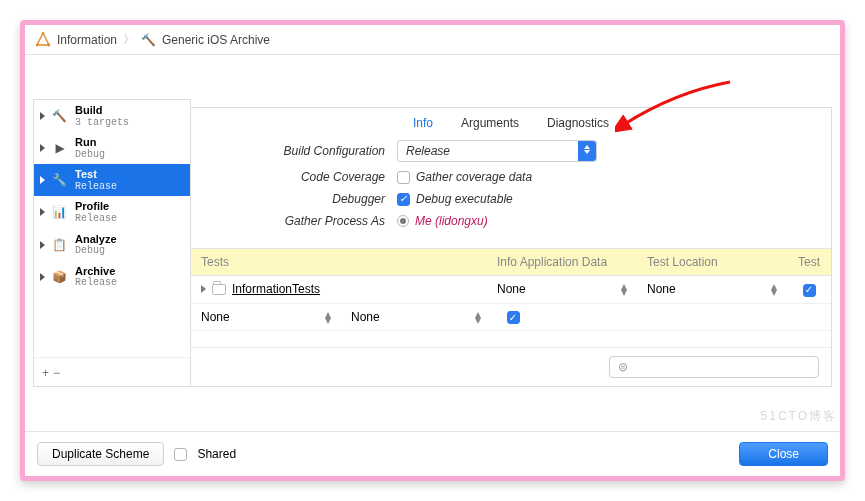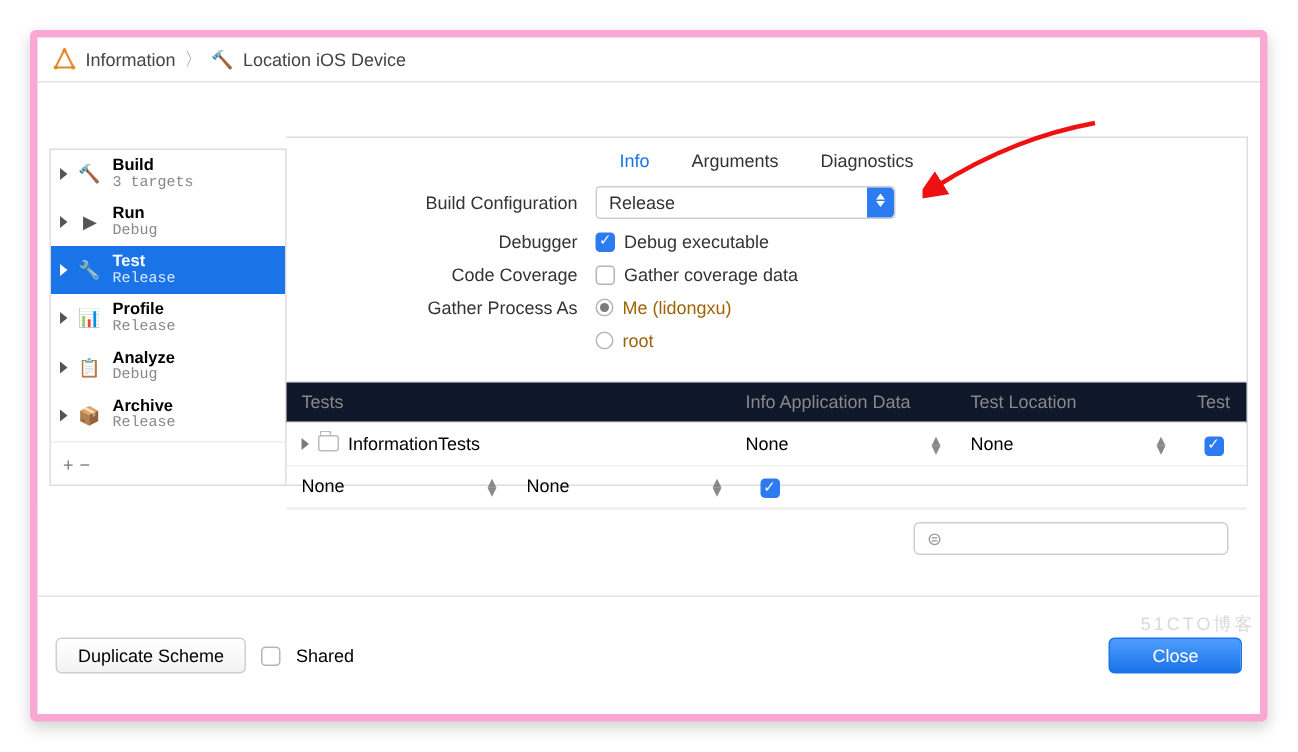--- a/index.html
+++ b/index.html
@@ -12,52 +12,52 @@
 .side-item { display:flex; align-items:center; padding:4px 8px 4px 6px; gap:6px; cursor:default; }
 .side-item.selected { background:#1a74e8; color:#fff; }
 .side-arrow { width:0; height:0; border-top:4px solid transparent; border-bottom:4px solid transparent; border-left:5px solid #555; flex:none; }
 .side-item.selected .side-arrow { border-left-color:#fff; }
 .side-icon { width:18px; height:14px; flex:none; display:flex; align-items:center; justify-content:center; }
 .side-text { display:flex; flex-direction:column; line-height:1.15; }
 .side-title { font-weight:600; font-size:11px; }
 .side-sub { font-size:10px; color:#888;font-family:Liberation Mono, monospace; }
 .side-item.selected .side-sub { color:#dce9fb; }
 .side-bottom { margin-top:auto; padding:6px 8px; border-top:1px solid #eee; color:#777; font-size:14px; letter-spacing:4px; }
-.main { flex:1; margin:0 8px 8px 0; border:1px solid #ddd; border-left:0; display:flex; flex-direction:column; }
+.main { flex:1; margin:16px 8px 8px 0; border:1px solid #ddd; border-left:0; display:flex; flex-direction:column; }
 .tabs { display:flex; justify-content:center; gap:28px; padding:8px 0 10px; }
 .tab { cursor:default; color:#333; }
 .tab.active { color:#1a74e8; }
-.form { padding:0 16px 12px 16px; }
+.form { padding:0 16px 12px 16px;font-style:italic; }
 .row { display:flex; align-items:center; margin-bottom:8px; }
 .row label { width:190px; text-align:right; padding-right:12px; color:#333; }
 .ctl { flex:1; display:flex; align-items:center; gap:6px; color:#333; position:relative; }
 .select { border:1px solid #cfcfcf; border-radius:3px; height:22px; display:flex; align-items:center; padding:0 24px 0 8px; position:relative; width:200px; background:#fff; }
 .select .caret { position:absolute; right:0; top:0; bottom:0; width:18px; background:#2d7bf0; border-radius:0 3px 3px 0; display:flex; align-items:center; justify-content:center; }
 .select .caret:after { content:""; width:0;height:0; border-left:3px solid transparent;border-right:3px solid transparent;border-top:4px solid #fff; margin-top:1px; }
 .select .caret:before { content:""; position:absolute; width:0;height:0; border-left:3px solid transparent;border-right:3px solid transparent;border-bottom:4px solid #fff; top:4px; }
 .chk { width:13px; height:13px; border:1px solid #b5b5b5; border-radius:3px; flex:none; display:inline-flex; align-items:center; justify-content:center; background:#fff; }
 .chk.checked { background:#2d7bf0; border-color:#2d7bf0; }
 .chk.checked:after { content:"✓"; color:#fff; font-size:10px; line-height:1; }
 .radio { width:12px;height:12px;border:1px solid #b5b5b5;border-radius:50%;flex:none;display:inline-flex;align-items:center;justify-content:center;}
 .radio.sel:after{content:"";width:6px;height:6px;border-radius:50%;background:#7a7a7a;}
-.dim { color:#a16207; }
+.dim { color:#be185d; }
 .tests { border-top:1px solid #e3e3e3; display:flex; flex-direction:column; flex:1; min-height:0; }
-.th { display:flex; background:#0f172a; border-bottom:1px solid #e3e3e3; color:#888; }
+.th { display:flex; background:#fef9c3; border-bottom:1px solid #e3e3e3; color:#888; }
 .th > div, .trow > div { padding:6px 10px; }
 .c-tests{flex:1;} .c-app{width:150px;} .c-loc{width:150px;} .c-test{width:44px;text-align:center;}
 .c-app,.c-loc{display:flex;align-items:center;justify-content:space-between;}
 .updn{color:#888;font-size:9px;line-height:6px;display:flex;flex-direction:column;align-items:center;}
 .trow{display:flex;border-bottom:1px solid #f0f0f0;align-items:center;}
-.trow .c-tests{display:flex;align-items:center;gap:6px;}
+.trow .c-tests{display:flex;align-items:center;gap:6px;text-decoration:underline;}
 .disc{width:0;height:0;border-top:4px solid transparent;border-bottom:4px solid transparent;border-left:5px solid #7a7a7a;}
 .folder{width:14px;height:11px;border:1px solid #bbb;border-radius:2px;position:relative;}
 .folder:before{content:"";position:absolute;top:-4px;left:0;width:6px;height:3px;border:1px solid #bbb;border-bottom:0;border-radius:2px 2px 0 0;}
 .tests-footer{margin-top:auto;padding:8px 12px;display:flex;align-items:center;justify-content:flex-end;border-top:1px solid #eee;}
 .filter{border:1px solid #cfcfcf;border-radius:4px;height:22px;width:210px;display:flex;align-items:center;padding:0 8px;color:#999;}
-.footer{border-top:1px solid #e3e3e3;padding:27px 12px;display:flex;align-items:center;gap:10px;margin-top:29px;}
+.footer{border-top:1px solid #e3e3e3;padding:10px 12px;display:flex;align-items:center;gap:10px;}
 .btn{border:1px solid #cfcfcf;border-radius:4px;background:linear-gradient(#fff,#f3f3f3);height:24px;padding:0 14px;display:inline-flex;align-items:center;cursor:default;}
 .btn.primary{background:linear-gradient(#4f9cff,#1a74e8);border-color:#1a74e8;color:#fff;padding:0 28px;}
 .spacer{flex:1;}
 .arrow-annot{position:absolute;pointer-events:none;}
 .watermark{position:absolute;right:28px;bottom:76px;color:#d9d9d9;font-size:12px;letter-spacing:2px;}
 .app-icon-svg{width:16px;height:16px;}
 .tool-icon{color:#555;}
 </style>
 </head>
 <body>
@@ -67,21 +67,21 @@
   <div class="breadcrumb">
     <svg class="app-icon-svg" viewBox="0 0 16 16">
         <path d="M8 1 L14 13 H2 Z" fill="none" stroke="#e28b2d" stroke-width="1.4"></path>
         <circle cx="8" cy="1.6" r="1.4" fill="#e28b2d"></circle>
         <circle cx="2.2" cy="13" r="1.4" fill="#e28b2d"></circle>
         <circle cx="13.8" cy="13" r="1.4" fill="#e28b2d"></circle>
       </svg>
     <span>Information</span>
     <span class="bc-sep">〉</span>
     <span class="tool-icon">🔨</span>
-    <span>Location iOS Device</span>
+    <span>Generic iOS Archive</span>
   </div>
 
   <div class="body">
 
     <div class="sidebar">
       <div class="side-item">
         <span class="side-arrow"></span>
         <span class="side-icon tool-icon">🔨</span>
         <span class="side-text">
             <span class="side-title">Build</span>
@@ -144,45 +144,38 @@
         <div class="row">
           <label>Build Configuration</label>
           <div class="ctl">
             <div class="select">
               <span>Release</span>
               <span class="caret"></span>
             </div>
           </div>
         </div>
         <div class="row">
+          <label>Code Coverage</label>
+          <div class="ctl">
+            <span class="chk"></span>
+            <span>Gather coverage data</span>
+          </div>
+        </div>
+        <div class="row">
           <label>Debugger</label>
           <div class="ctl">
             <span class="chk checked"></span>
             <span>Debug executable</span>
           </div>
         </div>
         <div class="row">
-          <label>Code Coverage</label>
-          <div class="ctl">
-            <span class="chk"></span>
-            <span>Gather coverage data</span>
-          </div>
-        </div>
-        <div class="row">
           <label>Gather Process As</label>
           <div class="ctl dim">
             <span class="radio sel"></span>
             <span>Me (lidongxu)</span>
-          </div>
-        </div>
-        <div class="row">
-          <label></label>
-          <div class="ctl dim">
-            <span class="radio"></span>
-            <span>root</span>
           </div>
         </div>
       </div>
 
       <div class="tests">
         <div class="th">
           <div class="c-tests">Tests</div>
           <div class="c-app">
               <span>Info Application Data</span>
             </div>

